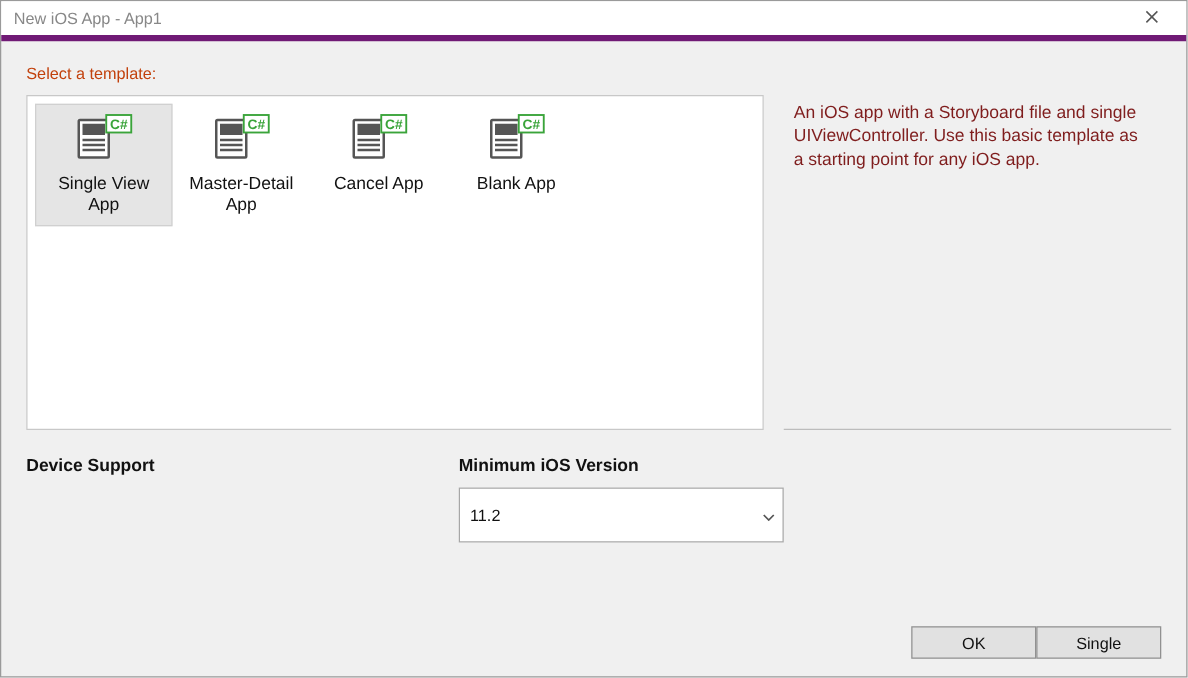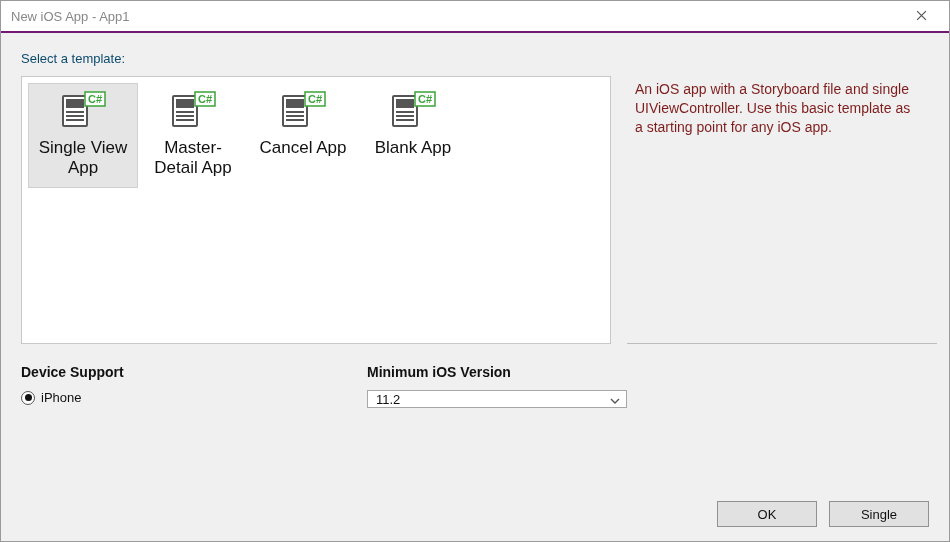--- a/index.html
+++ b/index.html
@@ -7,41 +7,41 @@
   .window {
     width: 950px; height: 542px;
     border: 1px solid #9a9a9a;
     background: #f0f0f0;
     display: flex; flex-direction: column;
     position: relative;
   }
   .titlebar {
     height: 32px;
     background: #ffffff;
-    border-bottom: 2px solid #701a75;
+    border-bottom: 5px solid #701a75;
     display: flex; align-items: center;
     padding: 0 8px 0 10px;
     color: #888;
     font-size: 13px;
   }
   .titlebar .title { flex: 1; }
   .titlebar .close {
     width: 40px; height: 100%;
     display: flex; align-items: center; justify-content: center;
     color: #666;
     cursor: pointer;
   }
   .titlebar .close svg { width: 11px; height: 11px; }
 
   .body {
     flex: 1;
     padding: 18px 20px 14px 20px;
     display: flex; flex-direction: column;
   }
-  .prompt { margin-bottom: 10px; color: #0c4a6e; }
+  .prompt { margin-bottom: 10px; color: #c2410c; }
 
   .mid-row { display: flex; gap: 16px; }
 
   .template-box {
     width: 590px; height: 268px;
     background: #ffffff;
     border: 1px solid #c8c8c8;
     padding: 6px 6px;
     display: flex; align-items: flex-start;
   }
@@ -57,21 +57,21 @@
     border: 1px solid transparent;
   }
   .tpl.selected {
     background: #e5e5e5;
     border: 1px solid #d0d0d0;
   }
   .tpl .icon-wrap {
     width: 48px; height: 40px;
     margin-bottom: 8px;
   }
-  .tpl-label { font-size: 17px; line-height: 1.2; color: #111; }
+  .tpl-label { font-size: 14px; line-height: 1.2; color: #111; }
 
   .desc-pane {
     flex: 1;
     padding: 4px 8px 0 8px;
     font-size: 14px;
     color: #7f1d1d;
     line-height: 1.35;
     position: relative;
   }
   .desc-sep {
@@ -94,34 +94,34 @@
     border-radius: 50%;
     margin-right: 6px;
     display: inline-flex; align-items: center; justify-content: center;
     background: #fff;
   }
   .radio .dot { width: 7px; height: 7px; background: #111; border-radius: 50%; display: none; }
   .radio.checked .dot { display: block; }
 
   .version-col { }
   .select {
-    width: 260px; height: 18px;
+    width: 260px; height: 44px;
     background: #ffffff;
     border: 1px solid #a7a7a7;
     display: flex; align-items: center;
     padding: 0 6px 0 8px;
     cursor: pointer;
     margin-top: 4px;
   }
   .select .val { flex: 1; }
   .select .chev { color: #555; }
 
   .buttons {
     margin-top: auto;
-    display: flex; justify-content: flex-end; gap: 12px;
+    display: flex; justify-content: flex-end; gap: 0;
     padding-top: 14px;
   }
   .btn {
     width: 100px; height: 26px;
     background: #e1e1e1;
     border: 1px solid #919191;
     display: flex; align-items: center; justify-content: center;
     cursor: pointer;
     font-size: 13px;
   }
@@ -219,26 +219,20 @@
         <div class="desc-sep"></div>
       </div>
 
     </div>
 
     <div class="lower">
 
       <div class="device-col">
         <div class="group-title">Device Support</div>
 
-        <div class="radio-row">
-          <span class="radio checked">
-              <span class="dot"></span>
-            </span>
-          <span>iPhone</span>
-        </div>
       </div>
 
       <div class="version-col">
         <div class="group-title">Minimum iOS Version</div>
         <div class="select">
           <span class="val">11.2</span>
           <span class="chev">
             <svg width="10" height="6" viewBox="0 0 10 6">
                 <path d="M1 1 L5 5 L9 1" fill="none" stroke="#555" stroke-width="1.4"></path>
               </svg>

